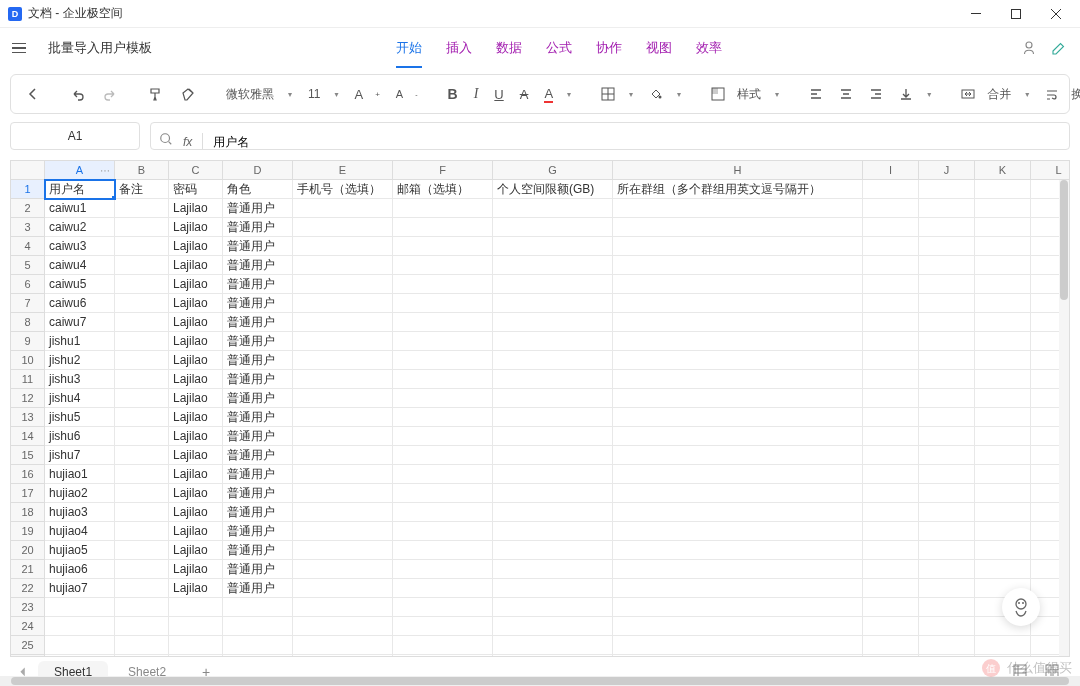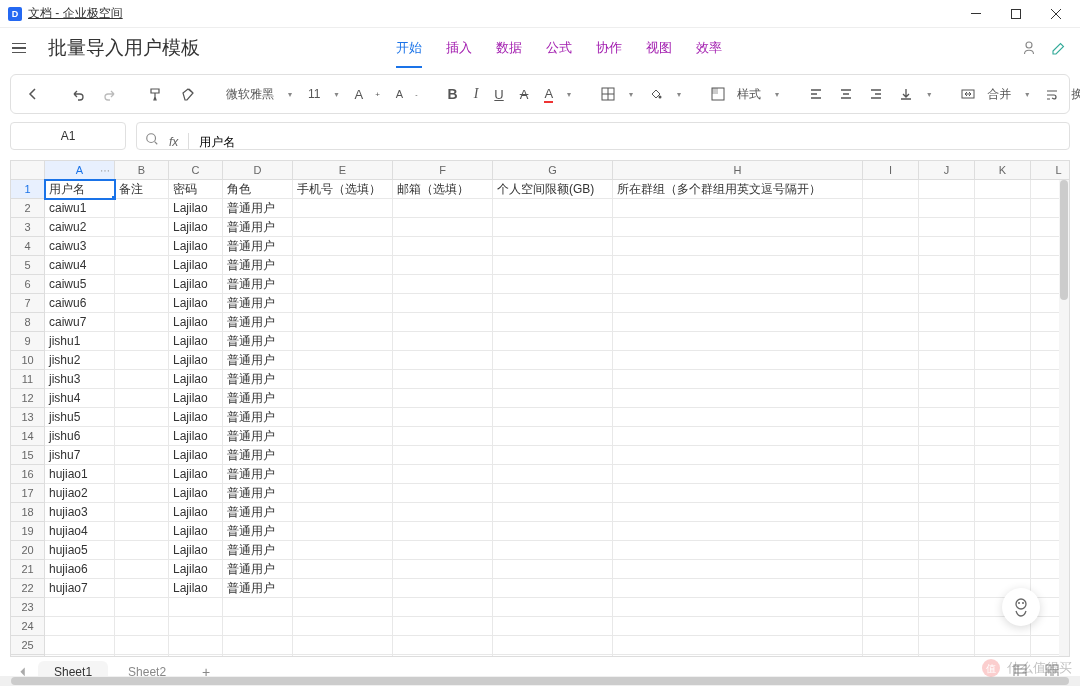--- a/index.html
+++ b/index.html
@@ -15,21 +15,20 @@
     }
     
     
     .titlebar {
       height: 28px;
       display: flex;
       align-items: center;
       padding: 0 4px;
       background: #fff;
       border-bottom: 1px solid #eee;
-      text-decoration: underline;
     }
     .titlebar-icon {
       width: 14px;
       height: 14px;
       background: #2468f2;
       border-radius: 2px;
       margin: 0 6px 0 4px;
       position: relative;
     }
     .titlebar-icon::after {
@@ -72,21 +71,21 @@
       justify-content: center;
       gap: 3px;
       margin-right: 16px;
       cursor: pointer;
     }
     .hamburger div {
       height: 1.5px;
       background: #555;
       width: 14px;
     }
-    .doc-title { font-size: 19px; color: #333; }
+    .doc-title { font-size: 13px; color: #333; }
     
     .tabs {
       position: absolute;
       left: 50%;
       transform: translateX(-50%);
       display: flex;
       gap: 24px;
       height: 40px;
       align-items: center;
       margin-left: 19px;
@@ -138,21 +137,21 @@
     
     
     .formula-bar {
       height: 32px;
       margin: 0 10px 8px 10px;
       display: flex;
       align-items: center;
       gap: 10px;
     }
     .name-box {
-      width: 116px;
+      width: 130px;
       height: 28px;
       border: 1px solid #e0e0e0;
       border-radius: 4px;
       text-align: center;
       font-size: 12px;
       color: #333;
       background: #fff;
     }
     .formula-input-wrap {
       flex: 1;

